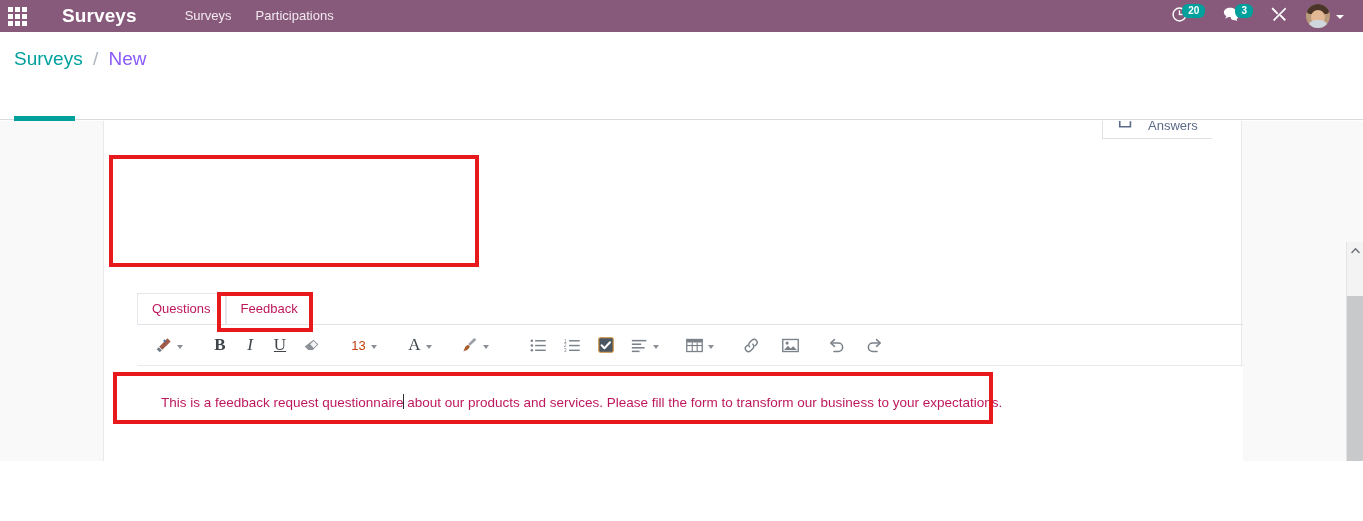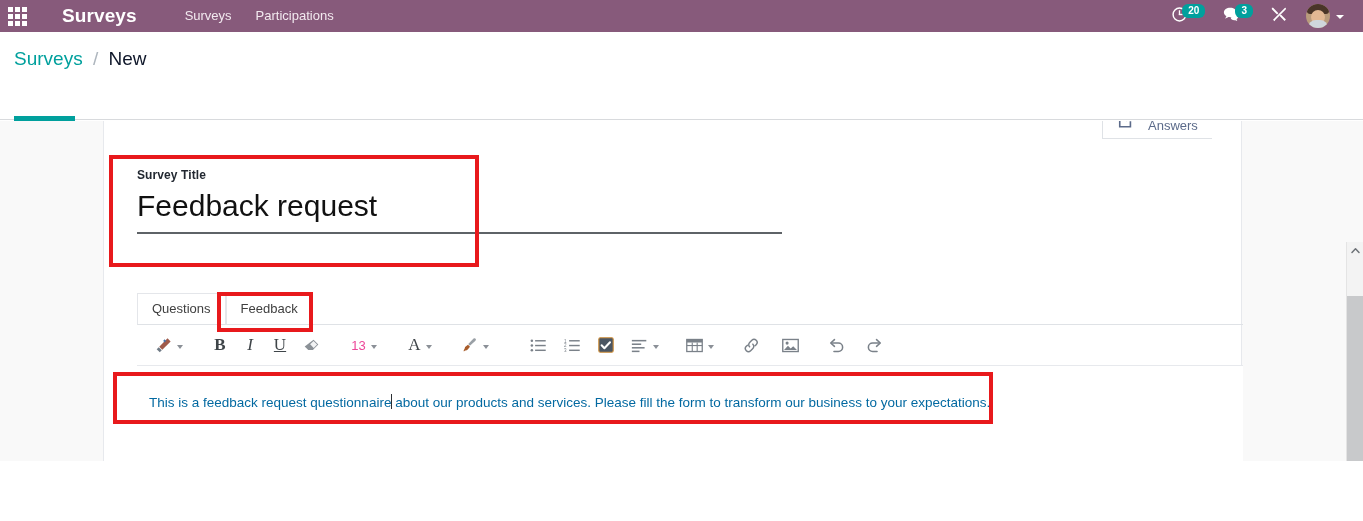--- a/index.html
+++ b/index.html
@@ -145,21 +145,21 @@
     border-bottom: 1px solid #d8dadd;
   }
   #breadcrumb {
     position: absolute;
     top: 16px; left: 14px;
     font-size: 19px;
     white-space: nowrap;
   }
   #breadcrumb .bc-link { color: #00A09D; cursor: pointer; }
   #breadcrumb .bc-sep { color: #adb5bd; margin: 0 5px; }
-  #breadcrumb .bc-cur { color: #0f172a; }
+  #breadcrumb .bc-cur { color: #8b5cf6; }
   #btn-row {
     position: absolute;
     top: 84px; left: 14px;
     display: flex;
     align-items: center;
   }
   #save-button {
     background: #00A09D;
     color: #ffffff;
     border: none;
@@ -270,21 +270,21 @@
     display: flex;
     align-items: flex-end;
     border-bottom: 1px solid #dfe2e6;
     width: 1106px;
     height: 31px;
   }
   .tab {
     font-size: 13px;
     padding: 7px 14px 7px 14px;
     cursor: pointer;
-    color: #404040;
+    color: #be185d;
     border: 1px solid transparent;
     line-height: 16px;
     background: transparent;
     position: relative;
     top: 1px;
   }
   .tab.inactive { border-color: #e4e6ea; border-bottom-color: #dfe2e6; }
   .tab.active {
     color: #111111;
     background: #ffffff;
@@ -317,36 +317,36 @@
     border-right: 3.5px solid transparent;
     border-top: 4px solid #8b9097;
     margin-left: 5px;
     position: relative;
     top: 2px;
   }
   .tb-bold { font-weight: bold; font-family: "Liberation Serif", serif; font-size: 17px; color: #3f4549; }
   .tb-ital { font-style: italic; font-family: "Liberation Serif", serif; font-size: 17px; color: #3f4549; }
   .tb-undl { text-decoration: underline; font-family: "Liberation Serif", serif; font-size: 17px; color: #3f4549; }
   .tb-A    { font-family: "Liberation Serif", serif; font-size: 17px; color: #3f4549; }
-  .tb-13   { font-family: "Liberation Sans", sans-serif; font-size: 13px; color: #ec4899; }
+  .tb-13   { font-family: "Liberation Sans", sans-serif; font-size: 13px; color: #c2410c; }
 
   
   #desc-editor {
     position: absolute;
     top: 245px; left: 33px;
     width: 1106px;
     height: 155px;
     background: #ffffff;
     cursor: text;
   }
   #desc-text {
     position: absolute;
-    top: 27px; left: 12px;
+    top: 27px; left: 24px;
     font-size: 13.5px;
-    color: #0369a1;
+    color: #be185d;
     line-height: 20px;
     white-space: nowrap;
   }
   #text-caret {
     display: inline-block;
     width: 1px;
     height: 15px;
     background: #2b2f33;
     vertical-align: -2px;
     margin: 0 -0.5px;
@@ -473,25 +473,20 @@
         <span>
           <svg width="19" height="17" viewBox="0 0 20 18">
             <path d="M2 3.5h9.5v1.7H3.7v9.6h9.6V9.8H15v6.7H2z" fill="#5c6b8a"></path>
             <path d="M16.6.8l2 2-6.3 6.3-2.6.6.6-2.6z" fill="#5c6b8a"></path>
           </svg>
         </span>
         <span class="stat-label">Answers</span>
       </div>
     </div>
 
-    <div id="title-group">
-      <div id="title-label">Survey Title</div>
-      <div id="title-value">Feedback request</div>
-      <div id="title-underline"></div>
-    </div>
 
     <div id="tabs">
       <div class="tab inactive">Questions</div>
       <div class="tab inactive">Feedback</div>
     </div>
 
     <div id="editor-toolbar">
 
       <div class="tb-item" style="width:44px;margin-left:10px;">
         <svg width="17" height="17" viewBox="0 0 20 20">

